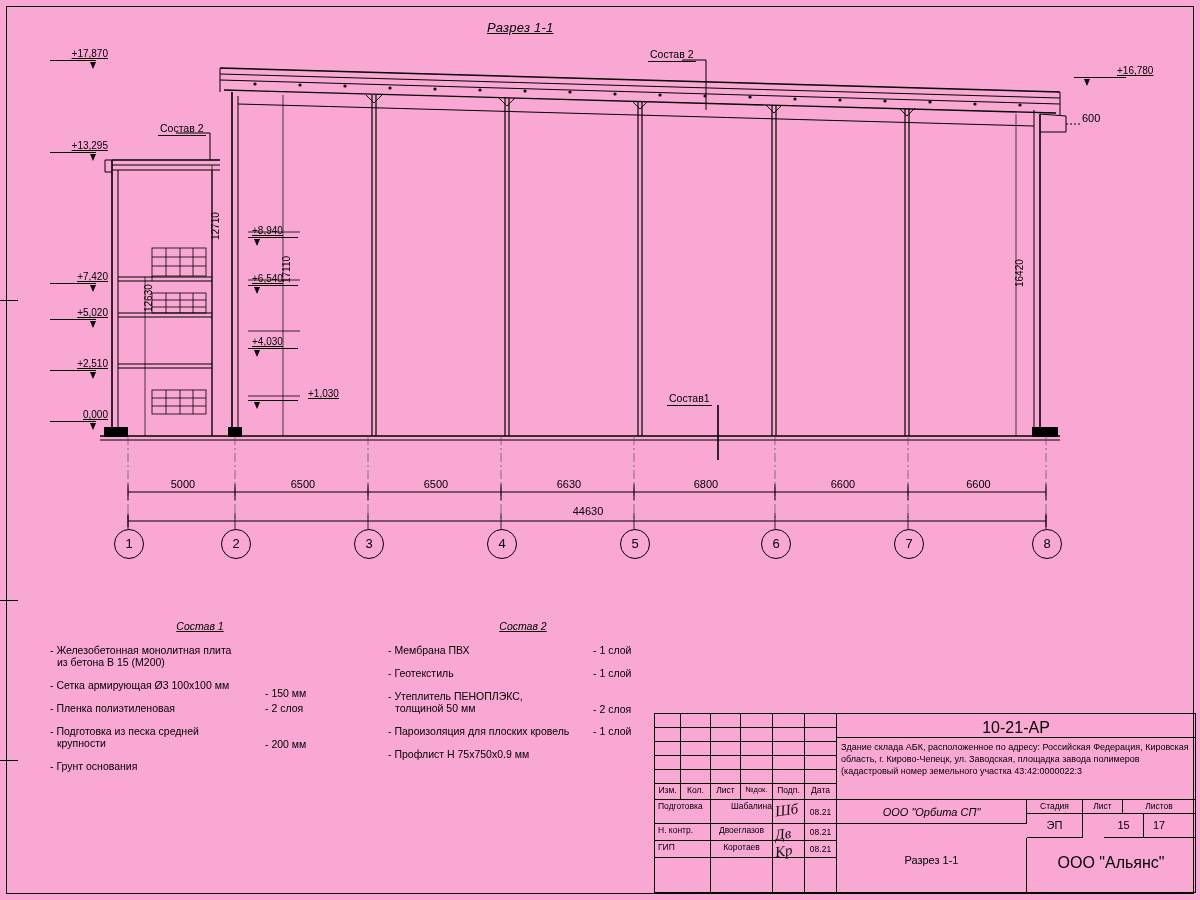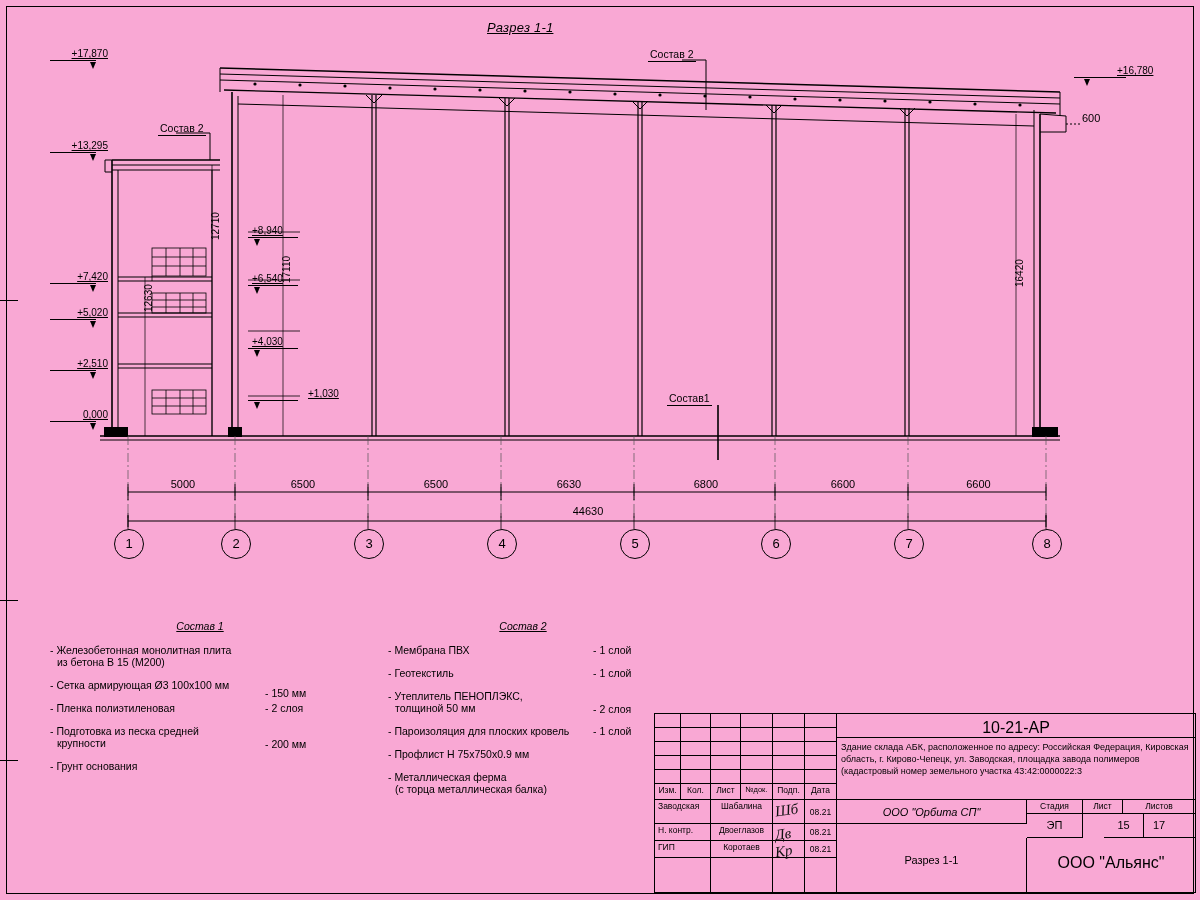--- a/index.html
+++ b/index.html
@@ -465,25 +465,20 @@
       <span class="val" style="left:205px; top:13px;">- 2 слоя</span>
     </div>
     <div class="row">
       <span class="name" style="max-width:210px;">- Пароизоляция для плоских кровель</span>
       <span class="val" style="left:205px;">- 1 слой</span>
     </div>
     <div class="row">
       <span class="name" style="max-width:210px;">- Профлист Н 75х750х0.9 мм</span>
       <span class="val" style="left:205px;"></span>
     </div>
-    <div class="row">
-      <span class="name">- Металлическая ферма</span>
-      <span class="sub">(с торца металлическая балка)</span>
-      <span class="val" style="left:205px;"></span>
-    </div>
   </div>
 
   <div id="stamp">
 
     <div class="cell" style="left:0;   top:0;  width:26px; height:14px;"></div>
     <div class="cell" style="left:26px; top:0; width:30px; height:14px;"></div>
     <div class="cell" style="left:56px; top:0; width:30px; height:14px;"></div>
     <div class="cell" style="left:86px; top:0; width:32px; height:14px;"></div>
     <div class="cell" style="left:118px; top:0; width:32px; height:14px;"></div>
     <div class="cell" style="left:150px; top:0; width:32px; height:14px;"></div>
@@ -516,22 +511,22 @@
     <div class="cell" style="left:118px; top:56px; width:32px; height:14px;"></div>
     <div class="cell" style="left:150px; top:56px; width:32px; height:14px;"></div>
 
     <div class="cell txt-xs" style="left:0;   top:70px; width:26px; height:16px;">Изм.</div>
     <div class="cell txt-xs" style="left:26px; top:70px; width:30px; height:16px;">Кол.</div>
     <div class="cell txt-xs" style="left:56px; top:70px; width:30px; height:16px;">Лист</div>
     <div class="cell txt-xs" style="left:86px; top:70px; width:32px; height:16px; font-size:7.5px;">№док.</div>
     <div class="cell txt-xs" style="left:118px; top:70px; width:32px; height:16px;">Подп.</div>
     <div class="cell txt-xs" style="left:150px; top:70px; width:32px; height:16px;text-align:center;">Дата</div>
 
-    <div class="cell txt-xs lbl-left" style="left:0;   top:86px; width:56px; height:24px;">Заводская</div>
-    <div class="cell txt-xs" style="left:56px; top:86px; width:62px; height:24px;">Шабалина</div>
+    <div class="cell txt-xs lbl-left" style="left:0;   top:86px; width:56px; height:24px;">Подготовка</div>
+    <div class="cell txt-xs" style="left:56px; top:86px; width:62px; height:24px;text-align:right;">Шабалина</div>
     <div class="cell" style="left:118px; top:86px; width:32px; height:24px;"></div>
     <div class="cell txt-xs" style="left:150px; top:86px; width:32px; height:24px; padding-top:8px;">08.21</div>
 
     <div class="cell txt-xs lbl-left" style="left:0;   top:110px; width:56px; height:17px;">Н. контр.</div>
     <div class="cell txt-xs" style="left:56px; top:110px; width:62px; height:17px;">Двоеглазов</div>
     <div class="cell" style="left:118px; top:110px; width:32px; height:17px;"></div>
     <div class="cell txt-xs" style="left:150px; top:110px; width:32px; height:17px; padding-top:4px;">08.21</div>
 
     <div class="cell txt-xs lbl-left" style="left:0;   top:127px; width:56px; height:17px;">ГИП</div>
     <div class="cell txt-xs" style="left:56px; top:127px; width:62px; height:17px;">Коротаев</div>

